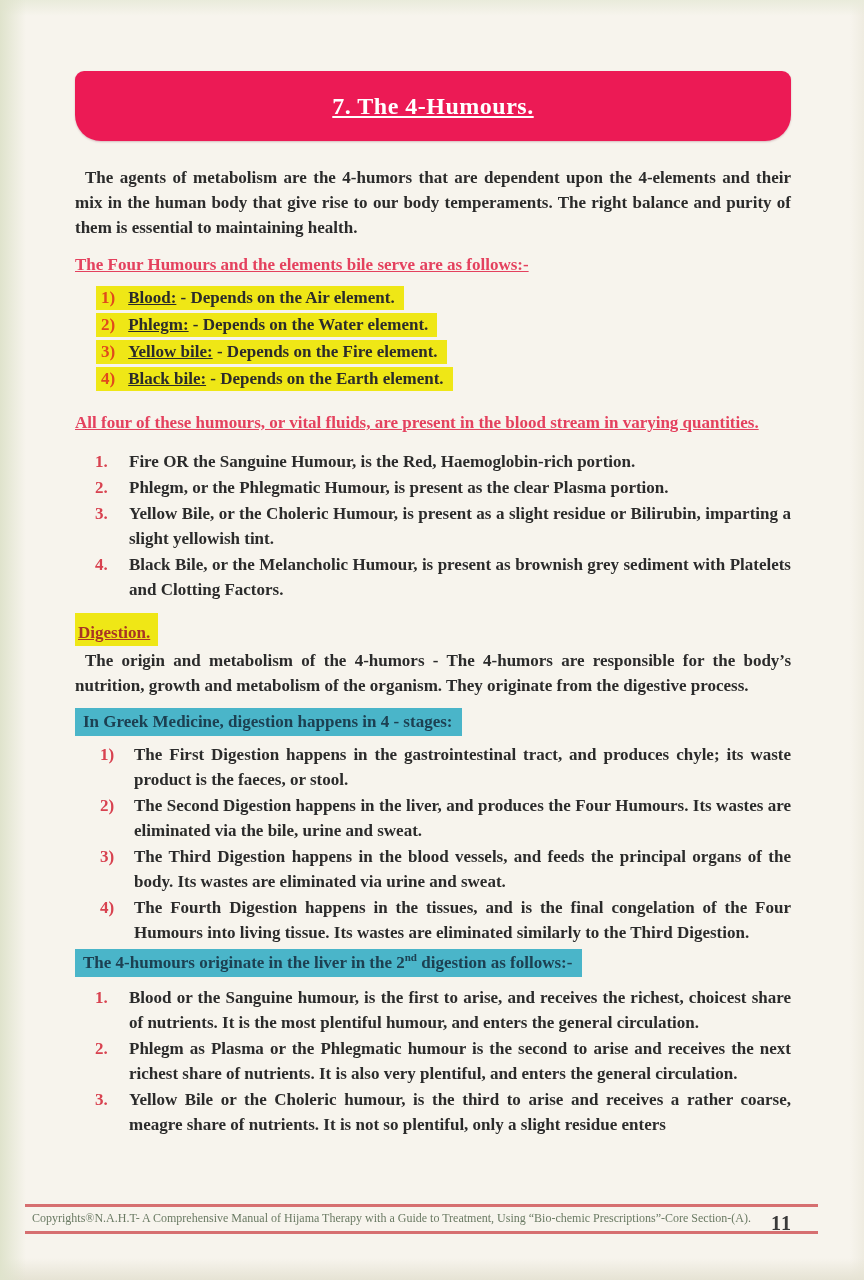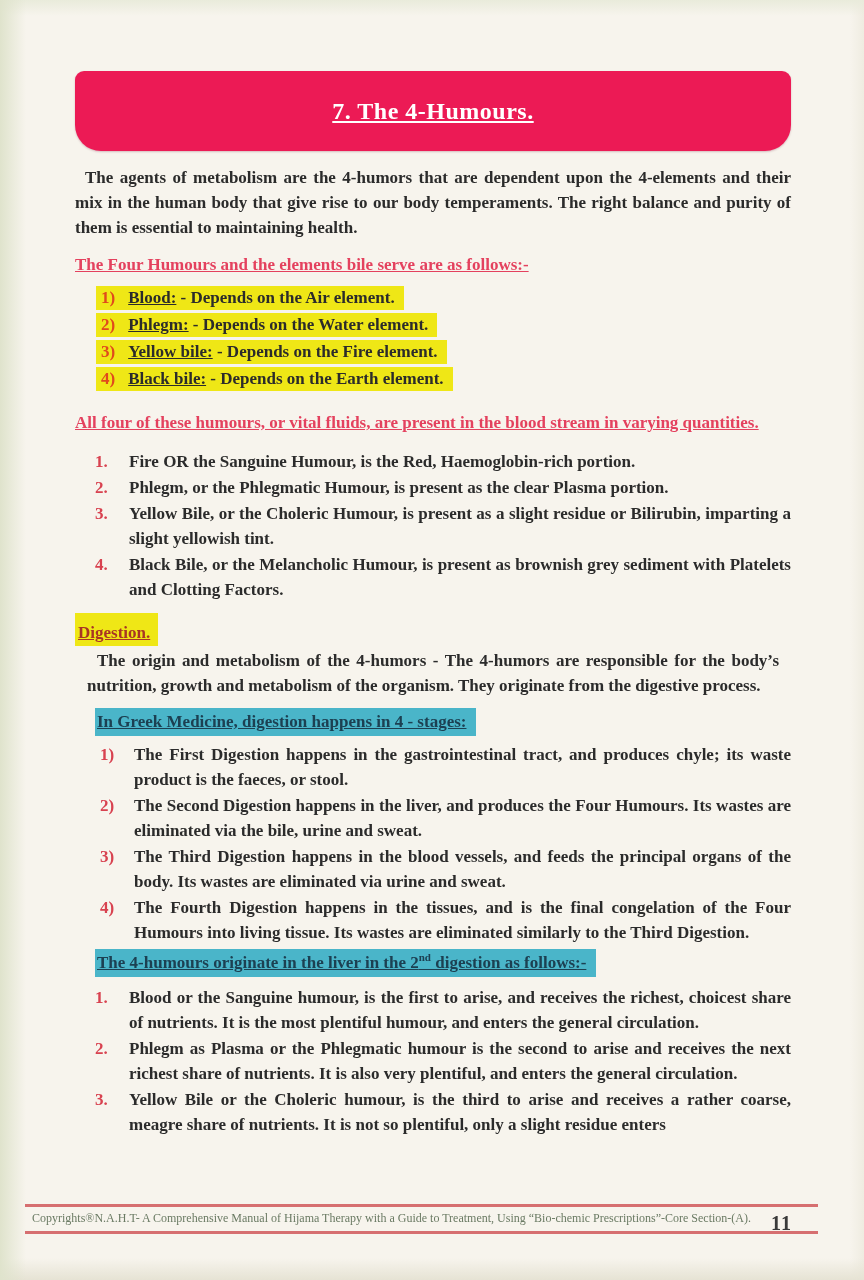--- a/index.html
+++ b/index.html
@@ -12,21 +12,21 @@
       linear-gradient(90deg, #dfe3cc 0px, rgba(223,227,204,0) 26px),
       linear-gradient(180deg, #e9ebdb 0px, rgba(233,235,219,0) 16px),
       linear-gradient(0deg, #e6e3d4 0px, rgba(230,227,212,0) 22px),
       linear-gradient(270deg, #efece1 0px, rgba(239,236,225,0) 14px),
       #f7f4ed;
     color: var(--body-text, #2b2b2b);
   }
   .banner {
     position: absolute;
     left: 75px; top: 71px;
-    width: 716px; height: 80px;
+    width: 716px; height: 70px;
     background: var(--banner-pink, #ec1a55);
     border-radius: 9px 9px 26px 26px;
     box-shadow: 0 1px 2px rgba(120,20,50,.25);
     display: flex; align-items: center; justify-content: center;
   }
   .banner-title {
     color: #ffffff;
     font-size: 24px;
     font-weight: bold;
     text-decoration: underline;
@@ -35,21 +35,21 @@
   .content {
     position: absolute;
     left: 75px; top: 137px;
     width: 716px;
     font-size: 17px;
     font-weight: bold;
     line-height: 25px;
   }
   .para { text-align: justify; text-indent: 10px; }
   .p-intro { margin: 28px 0 12px; }
-  .p-digest { margin: 0 12px 10px; }
+  .p-digest { margin: 0 0 10px; }
   .red-heading {
     color: var(--heading-red, #e4415e);
     text-decoration: underline;
     text-align: justify;
   }
   .rh-1 { margin: 0 0 9px; }
   .rh-2 { margin: 0 0 14px; }
   .hl-list { margin: 0 0 19px; padding-left: 21px; }
   .hl-item { line-height: 23px; margin: 0 0 3px; }
   .hl-strip {
@@ -72,24 +72,22 @@
     display: inline-block;
     background: var(--highlight-yellow, #efe716);
     padding: 7px 8px 1px 3px;
     color: var(--digestion-red, #a83425);
     text-decoration: underline;
   }
   .cyan-heading { margin: 0 0 6px; }
   .cyan-heading .strip {
     display: inline-block;
     background: var(--highlight-cyan, #4ab5c9);
-    padding: 1px 10px 2px 2px;
+    padding: 1px 10px 2px 8px;
     color: var(--navy-text, #1c4052);
-    text-decoration: underline;
-    margin-left: 20px;
   }
   .cyan-heading sup { font-size: 11px; line-height: 0; }
   .gh { margin: 0 0 6px; }
   .lh { margin: 2px 0 8px; }
   .stages { margin: 0 0 4px; }
   .footer {
     position: absolute;
     left: 25px; top: 1204px;
     width: 793px;
     border-top: 3px solid var(--footer-line, #d66f70);

